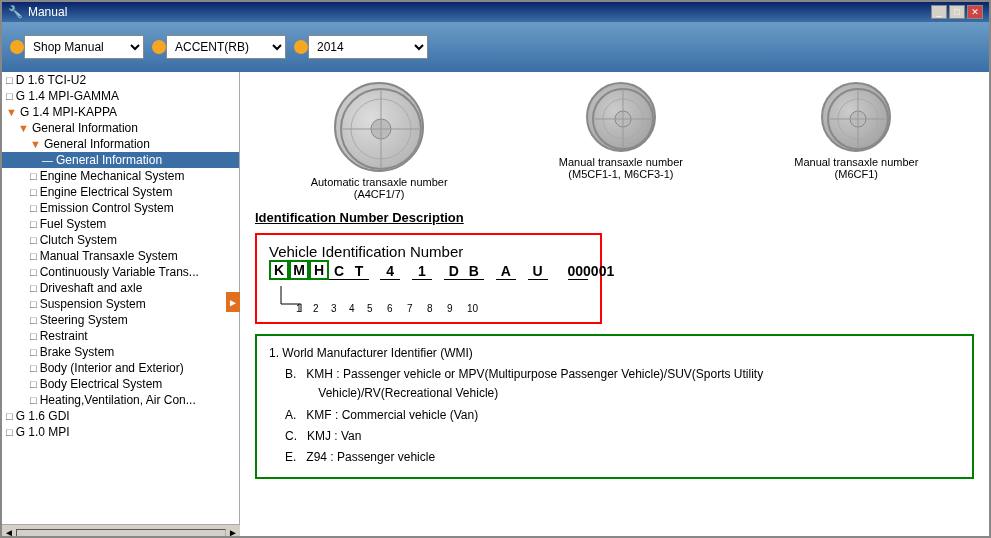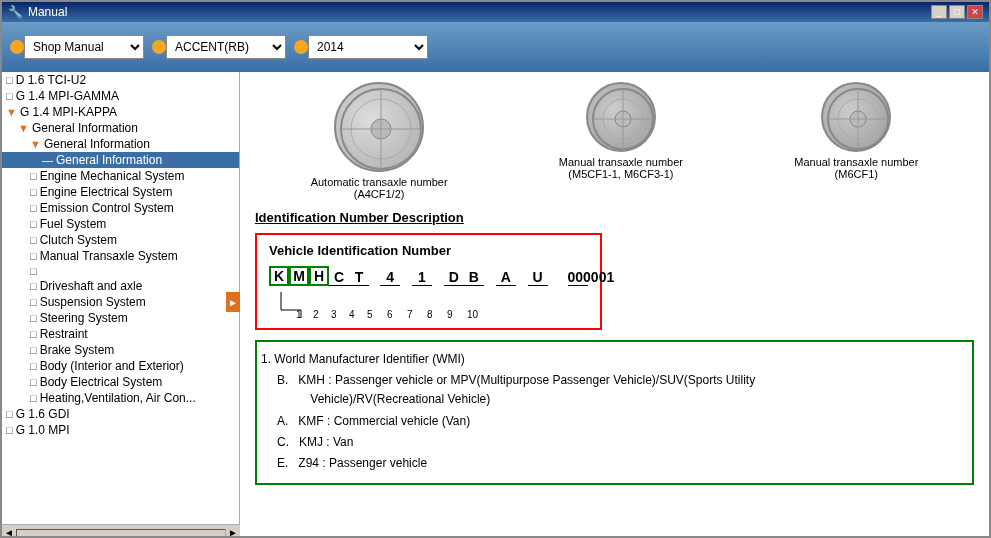--- a/index.html
+++ b/index.html
@@ -139,23 +139,22 @@
     }
 
     .vin-box {
       border: 2px solid red;
       display: inline-block;
       padding: 8px 12px;
       margin-bottom: 10px;
       min-width: 320px;
     }
     .vin-title {
-      font-weight: bold;
-      font-size: 13px;
-      margin-bottom: 8px;
+      font-weight: normal;
+      font-size: 15px;
     }
     .vin-chars {
       display: flex;
       align-items: flex-end;
       gap: 0;
       font-size: 14px;
       font-weight: bold;
       margin-bottom: 4px;
     }
     .vin-char {
@@ -163,21 +162,21 @@
       text-align: center;
       border-bottom: 1px solid black;
     }
     .vin-char.vin-green {
       border: 2px solid green;
       color: black;
     }
 
     .green-box {
       border: 2px solid green;
-      padding: 8px 4px;
+      padding: 8px 12px;
       margin-bottom: 20px;
       font-size: 12px;
       line-height: 1.6;
     }
     .green-box-item { margin-bottom: 2px; }
     .scroll-arrow { font-size: 10px; cursor: pointer; }
 
     .sidebar-wrapper {
       position: relative;
       width: 238px;
@@ -280,20 +279,21 @@
         <div class="sidebar-item sidebar-indent-2">
           <span class="sidebar-icon">□</span>
           <span>Clutch System</span>
         </div>
         <div class="sidebar-item sidebar-indent-2">
           <span class="sidebar-icon">□</span>
           <span>Manual Transaxle System</span>
         </div>
         <div class="sidebar-item sidebar-indent-2">
           <span class="sidebar-icon">□</span>
+          <span>Continuously Variable Trans...</span>
         </div>
         <div class="sidebar-item sidebar-indent-2">
           <span class="sidebar-icon">□</span>
           <span>Driveshaft and axle</span>
         </div>
         <div class="sidebar-item sidebar-indent-2">
           <span class="sidebar-icon">□</span>
           <span>Suspension System</span>
         </div>
         <div class="sidebar-item sidebar-indent-2">
@@ -350,21 +350,21 @@
             <div class="engine-circle">
               <svg width="90" height="90" viewBox="0 0 90 90">
                 <circle cx="45" cy="45" r="40" fill="none" stroke="#888" stroke-width="2"></circle>
                 <circle cx="45" cy="45" r="30" fill="none" stroke="#aaa" stroke-width="1"></circle>
                 <circle cx="45" cy="45" r="10" fill="#bbb" stroke="#888" stroke-width="1"></circle>
                 <line x1="5" y1="45" x2="85" y2="45" stroke="#999" stroke-width="1"></line>
                 <line x1="45" y1="5" x2="45" y2="85" stroke="#999" stroke-width="1"></line>
               </svg>
             </div>
             <div style="font-size:11px; text-align:center; white-space:pre-line;">Automatic transaxle number
-(A4CF1/2)</div>
+(A4CF1/7)</div>
           </div>
 
           <div class="diagram-item">
             <div class="engine-circle-sm">
               <svg width="70" height="70" viewBox="0 0 70 70">
                 <circle cx="35" cy="35" r="30" fill="none" stroke="#888" stroke-width="2"></circle>
                 <circle cx="35" cy="35" r="20" fill="none" stroke="#aaa" stroke-width="1"></circle>
                 <circle cx="35" cy="35" r="8" fill="#bbb" stroke="#888" stroke-width="1"></circle>
                 <line x1="5" y1="35" x2="65" y2="35" stroke="#999" stroke-width="1"></line>
                 <line x1="35" y1="5" x2="35" y2="65" stroke="#999" stroke-width="1"></line>

